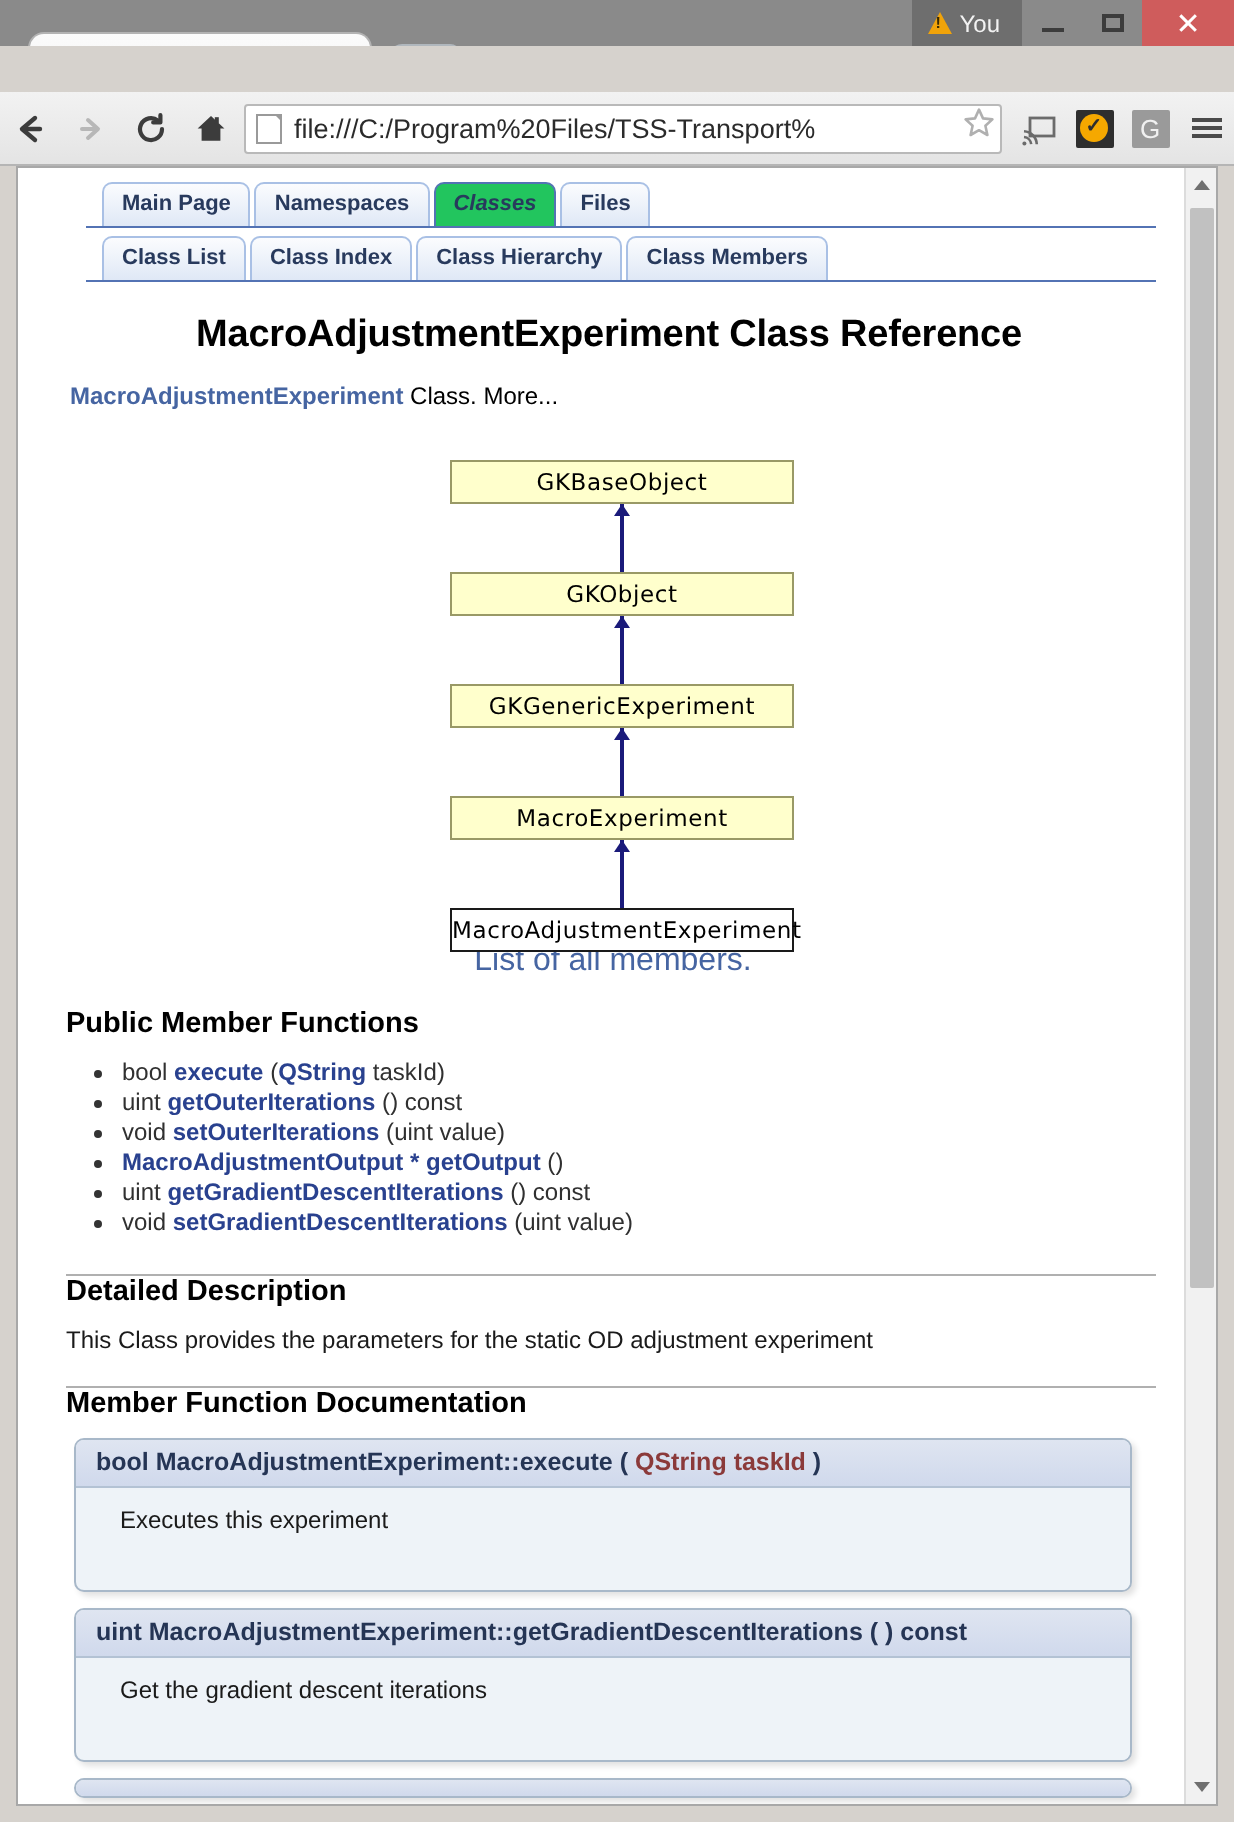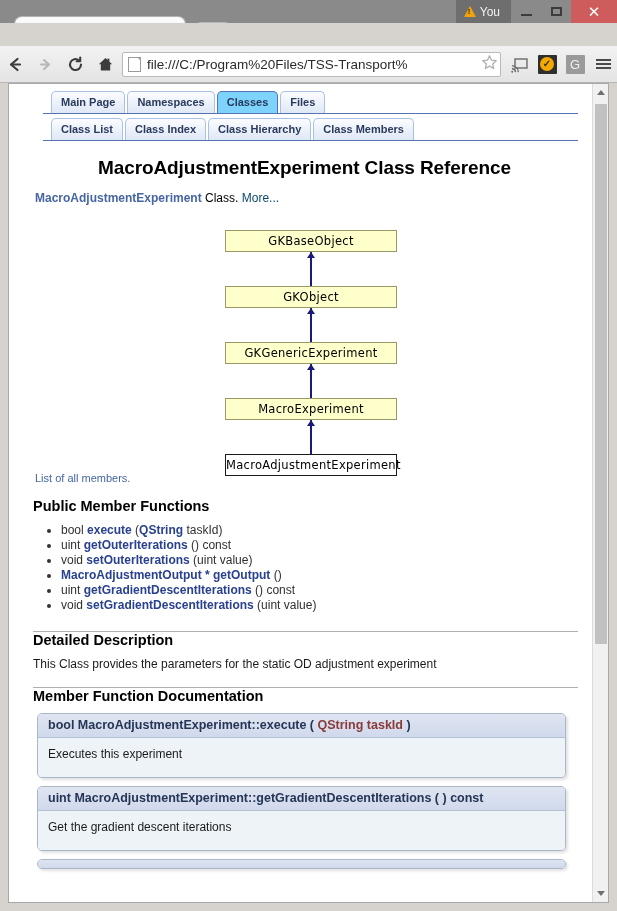--- a/index.html
+++ b/index.html
@@ -245,40 +245,41 @@
     margin-right: 2px;
     border: 1px solid #a9c0e5;
     border-bottom: none;
     border-radius: 5px 5px 0 0;
     background: linear-gradient(to bottom, #fbfcfe, #dfe8f6);
     line-height: 13px;
     cursor: pointer;
     white-space: nowrap;
   }
   .tabs-row .dtab.active {
-    background: #7dd3fc;
+    background: #22c55e;
     border-color: #5373b4;
     color: #283a5d;
+    font-style: italic;
   }
 
   h1.page-title {
     text-align: center;
     font-size: 19px;
     font-weight: bold;
     margin: 16px 0 12px 0;
     color: #000;
     letter-spacing: -0.1px;
   }
 
   .intro {
     font-size: 12px;
     margin: 0 0 11px 4px;
   }
   .intro .cls { color: #4665a2; font-weight: bold; }
-  .intro .more { color: #0c4a6e; }
+  .intro .more { color: #000000; }
 
   .inherit-label {
     font-size: 12px;
     margin: 0 0 5px 4px;
     color: #1a1a1a;
   }
 
   .diagram {
     position: relative;
     height: 250px;
@@ -307,21 +308,21 @@
     background: #1a1a7a;
   }
   .iarrow {
     position: absolute;
     width: 0; height: 0;
     border-left: 4px solid transparent;
     border-right: 4px solid transparent;
     border-bottom: 6px solid #1a1a7a;
   }
 
-  .members-link { margin: 6px 0 14px 4px; font-size: 11px; }
+  .members-link { margin: 6px 0 14px 4px; font-size: 16px; text-align: center; }
   .members-link a { color: #4665a2; text-decoration: none; }
 
   h2.sec {
     font-size: 14.5px;
     font-weight: bold;
     margin: 0 0 9px 2px;
     color: #000;
   }
   h2.sec.ruled {
     border-top: 1px solid #b0b0b0;
@@ -358,24 +359,25 @@
     background: linear-gradient(to bottom, #dfe5f1, #d0d9ec);
     border-bottom: 1px solid #b3c2d4;
     padding: 4px 8px 5px 10px;
     font-size: 12.5px;
     font-weight: bold;
     color: #253555;
     white-space: nowrap;
   }
   .memproto .qt { color: #8b3a3a; }
   .memdoc {
-    padding: 9px 10px 16px 10px;
+    padding: 9px 10px 28px 10px;
     font-size: 12px;
     color: #1a1a1a;
     background: #eef3f8;
+    margin-left: 12px;
   }
 </style>
 </head>
 <body>
 
 <div class="browser">
 
   <div class="titlebar">
     <div class="tabstrip">
       <div class="tab">

